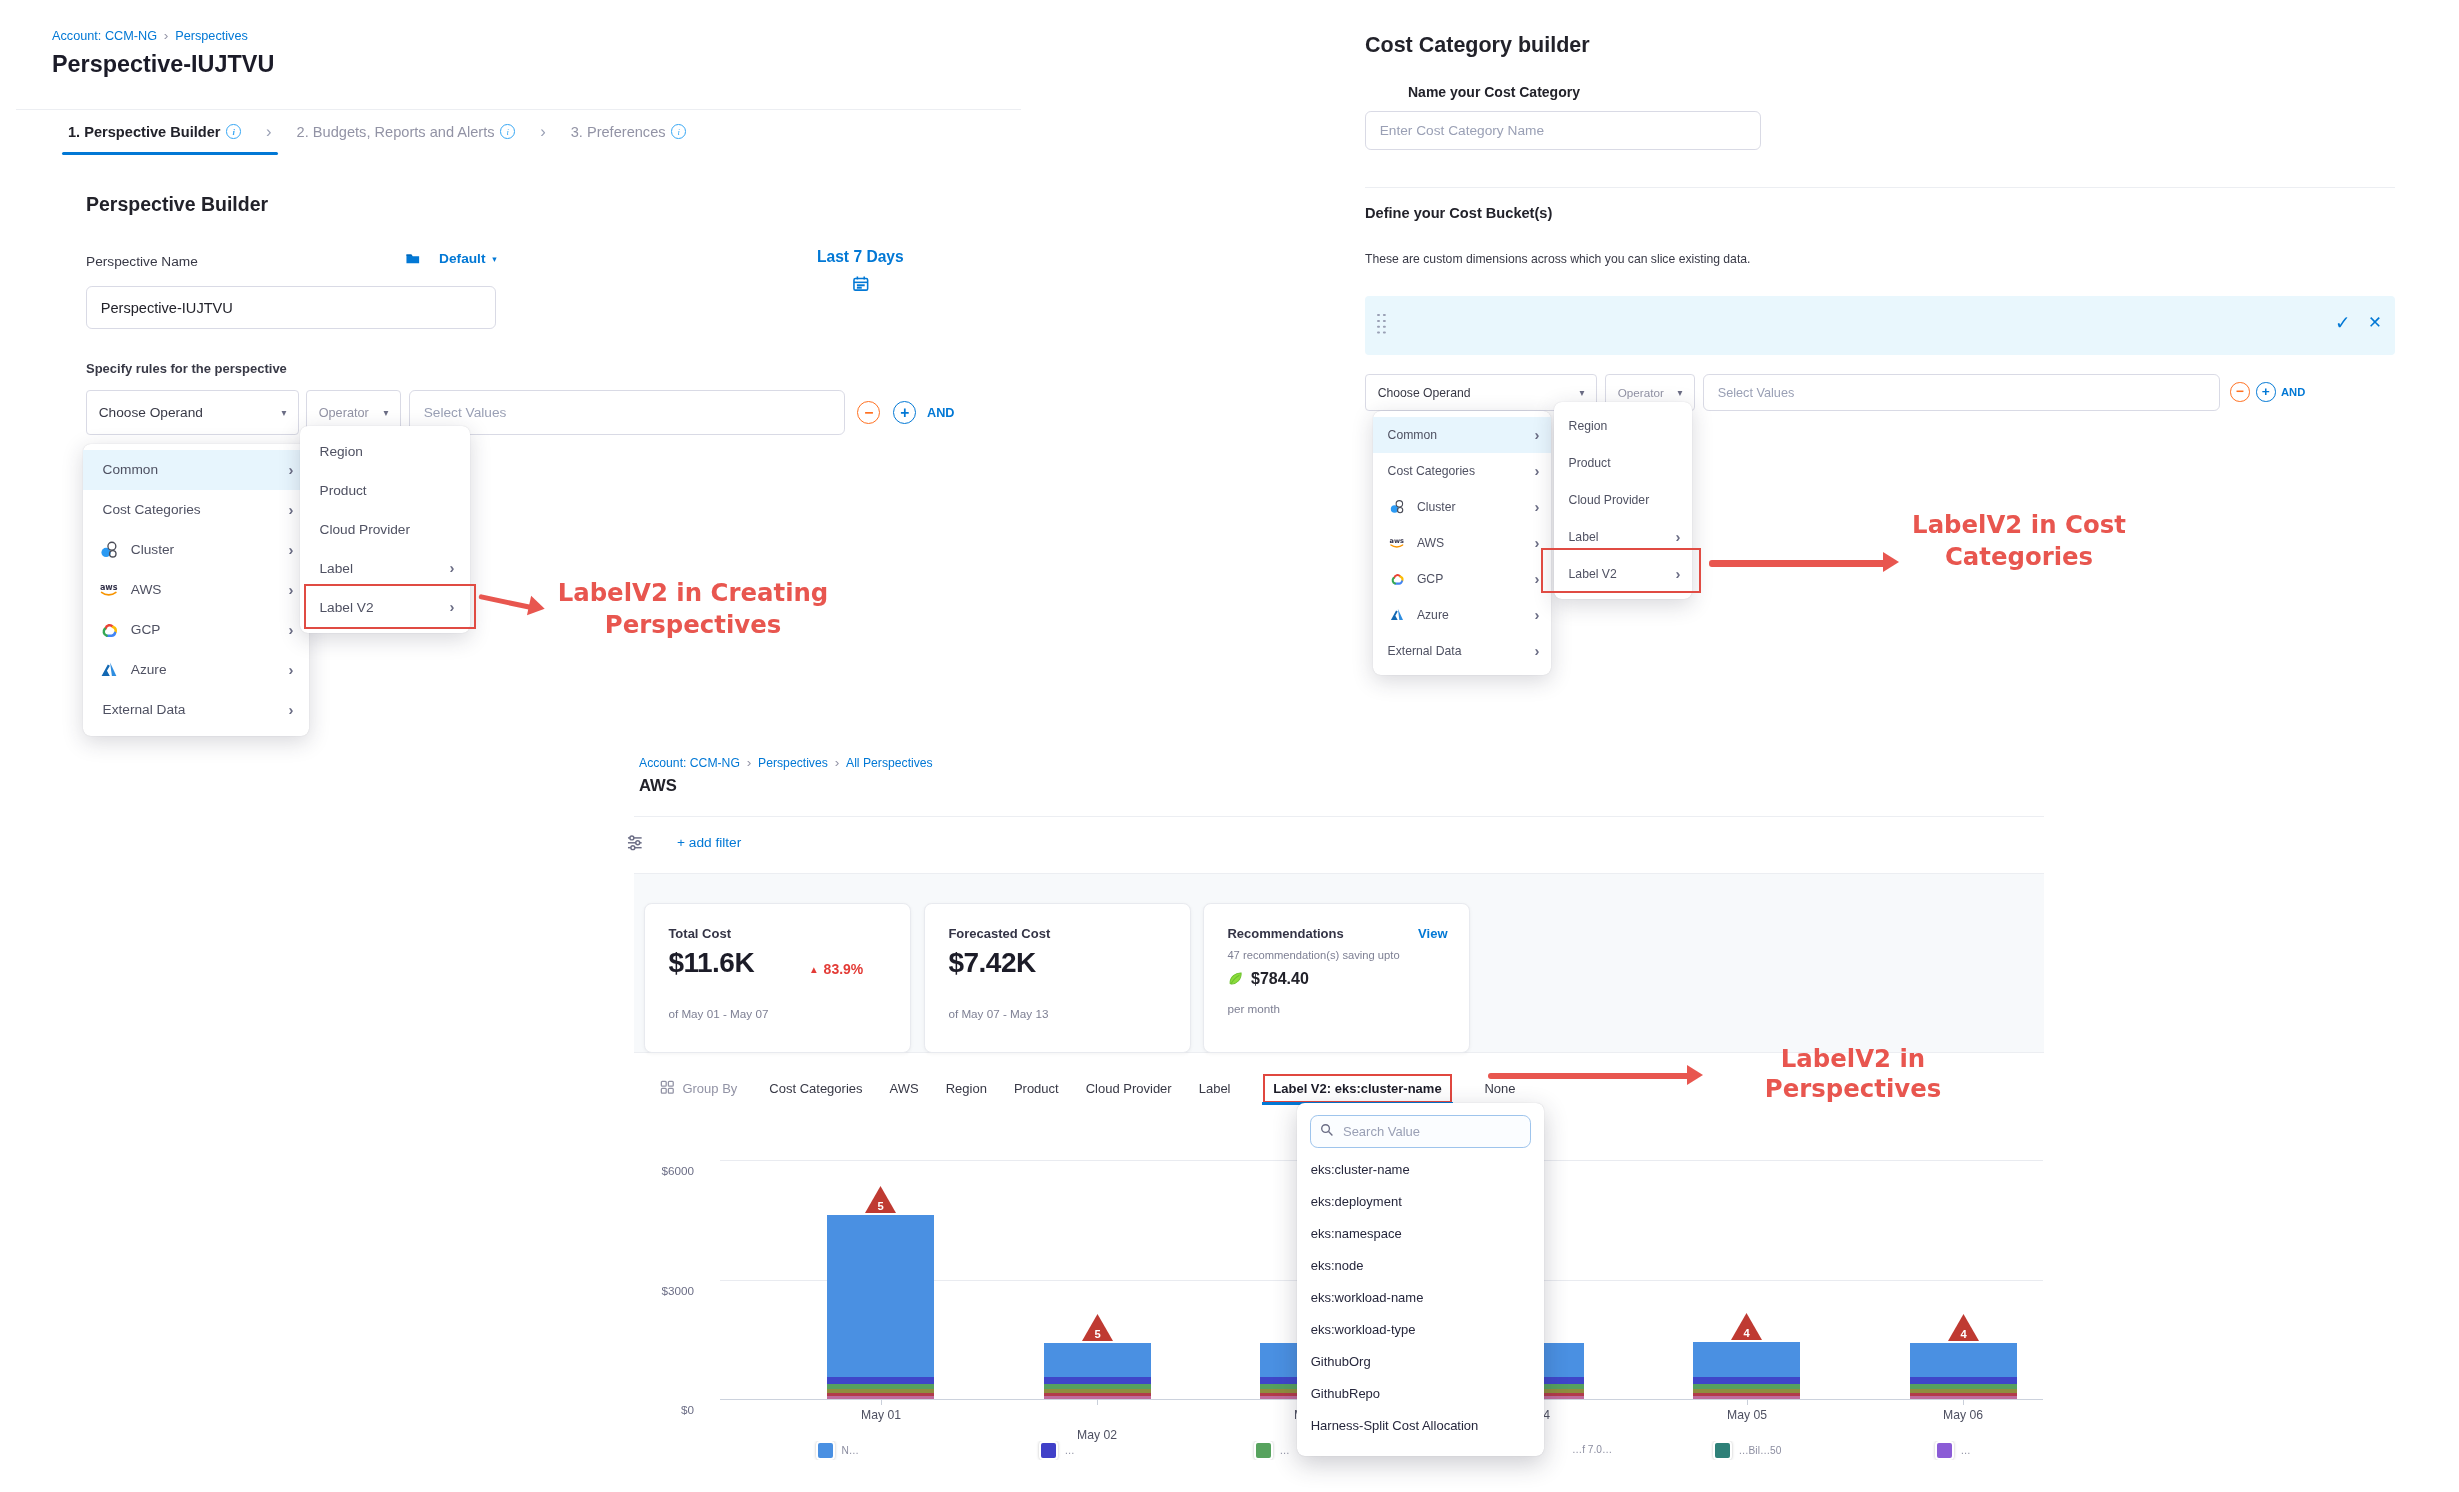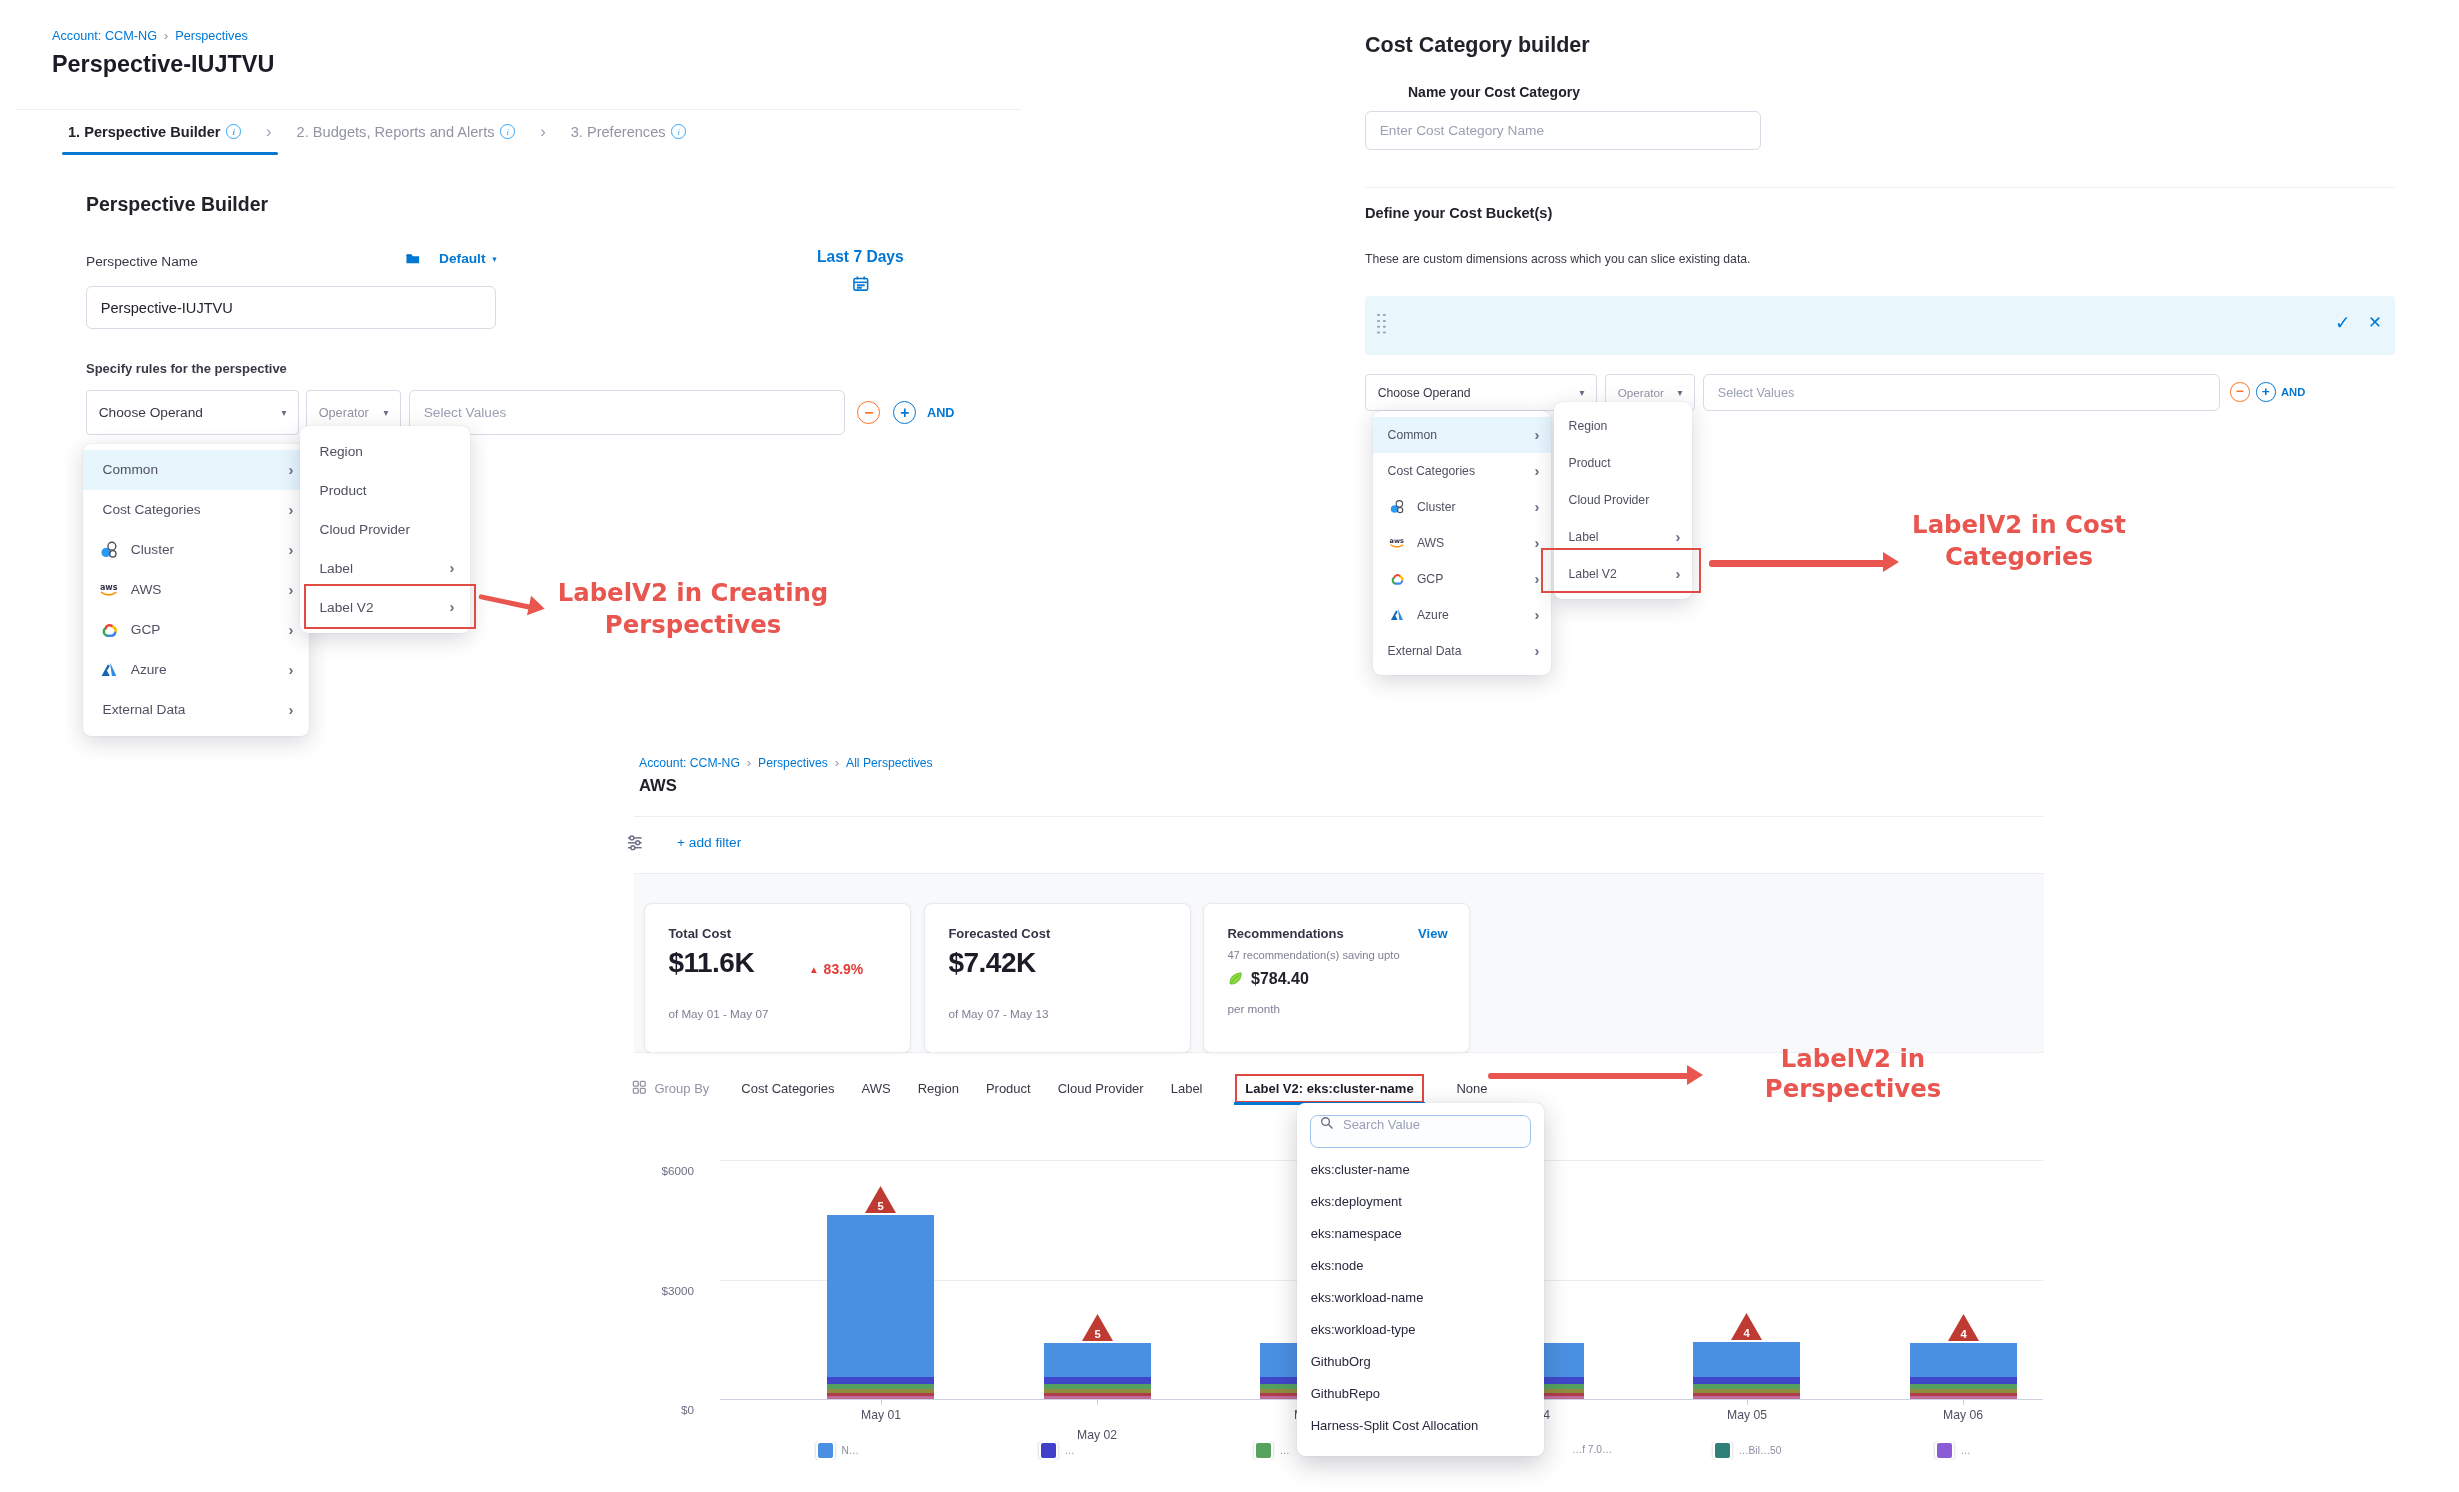--- a/index.html
+++ b/index.html
@@ -54,21 +54,21 @@
   .card .clabel{position:absolute;left:23.4px;top:21.5px;font-size:13px;font-weight:600;color:#343446;}
   .card .cvalue{position:absolute;left:23.4px;top:43px;font-size:28px;font-weight:800;color:#1c1c28;letter-spacing:-0.5px;}
   .card .cperiod{position:absolute;left:23.4px;top:103px;font-size:11.7px;color:#7d7f93;}
   
   .gb-row{display:flex;align-items:center;gap:27px;font-size:13px;color:#383946;z-index:20;}
   .gb-sel{position:relative;border:2.9px solid #e0473f;background:#fff;padding:4.9px 8.8px;font-weight:bold;color:#1c1c28;}
   .gb-sel::after{content:"";position:absolute;left:-2.9px;right:-2.9px;bottom:-3.9px;height:2.9px;background:#0278d5;}
   
   .dd{background:#fff;border-radius:7.8px;box-shadow:0 7.8px 25px rgba(40,41,61,.24),0 0 1px rgba(40,41,61,.25);z-index:40;}
   .dd-search{position:absolute;left:12.7px;top:11.7px;width:221px;height:33px;border:1.5px solid #9ec4ec;
-        border-radius:7.8px;background:#fbfdff;box-sizing:border-box;display:flex;align-items:flex-start;padding:0 9.8px;gap:6.8px;}
+        border-radius:7.8px;background:#fbfdff;box-sizing:border-box;display:flex;align-items:center;padding:0 9.8px;gap:6.8px;}
   .dd-search input{border:none;background:transparent;outline:none;font-size:13px;width:156px;font-family:inherit;}
   .dd-search input::placeholder{color:#9aa0b5;}
   .dd-list{position:absolute;left:0;top:51px;right:0;}
   .dd-item{height:32px;line-height:32px;padding:0 13.7px;font-size:13px;color:#26273c;cursor:pointer;}
   
   #chart-layer{position:absolute;left:0;top:0;width:2460px;height:1492px;z-index:10;pointer-events:none;}
   #chart-layer .gridline,#chart-layer .ytick,#chart-layer .xtick,#chart-layer .bar,#chart-layer .seg,
   #chart-layer .badge,#chart-layer .xtickmark{position:absolute;}
   #chart-layer .ytick{font-size:11.7px;color:#6b6d85;margin-top:12px;}
   #chart-layer .xtick{font-size:12.2px;color:#4f5162;}
@@ -400,21 +400,21 @@
     <span style="position:absolute;left:23.4px;top:66px;">
       <svg width="16.6" height="16.6" viewBox="0 0 16 16">
           <path d="M3 13 C2.6 6.5 8.5 2.8 13.6 3 C14 9 9.2 13.8 4 13.4 Z" fill="#8ddc3c" stroke="#6cc22e" stroke-width="1"></path>
           <path d="M4 13 C6 9.5 9 6.5 12 5" fill="none" stroke="#6cc22e" stroke-width="1"></path>
         </svg>
     </span>
     <span style="position:absolute;left:47px;top:66px;font-size:16px;font-weight:bold;color:#22222a;">$784.40</span>
     <span class="cperiod" style="top:98px;">per month</span>
   </div>
 
-  <div class="abs gb-row" style="left:632px;top:1069px;height:39px;gap:32px;">
+  <div class="abs gb-row" style="left:660px;top:1069px;height:39px;gap:32px;">
     <span style="display:flex;align-items:center;gap:7.8px;color:#9293a5;">
       <span>
         <svg width="14.6" height="14.6" viewBox="0 0 16 16" fill="none" stroke="#9293a5" stroke-width="1.4">
           <rect x="1.5" y="1.5" width="5.3" height="5.3" rx="1"></rect>
             <rect x="9.2" y="1.5" width="5.3" height="5.3" rx="1"></rect>
           <rect x="1.5" y="9.2" width="5.3" height="5.3" rx="1"></rect>
             <rect x="9.2" y="9.2" width="5.3" height="5.3" rx="1"></rect>
         </svg>
       </span>
       <span>Group By</span>

